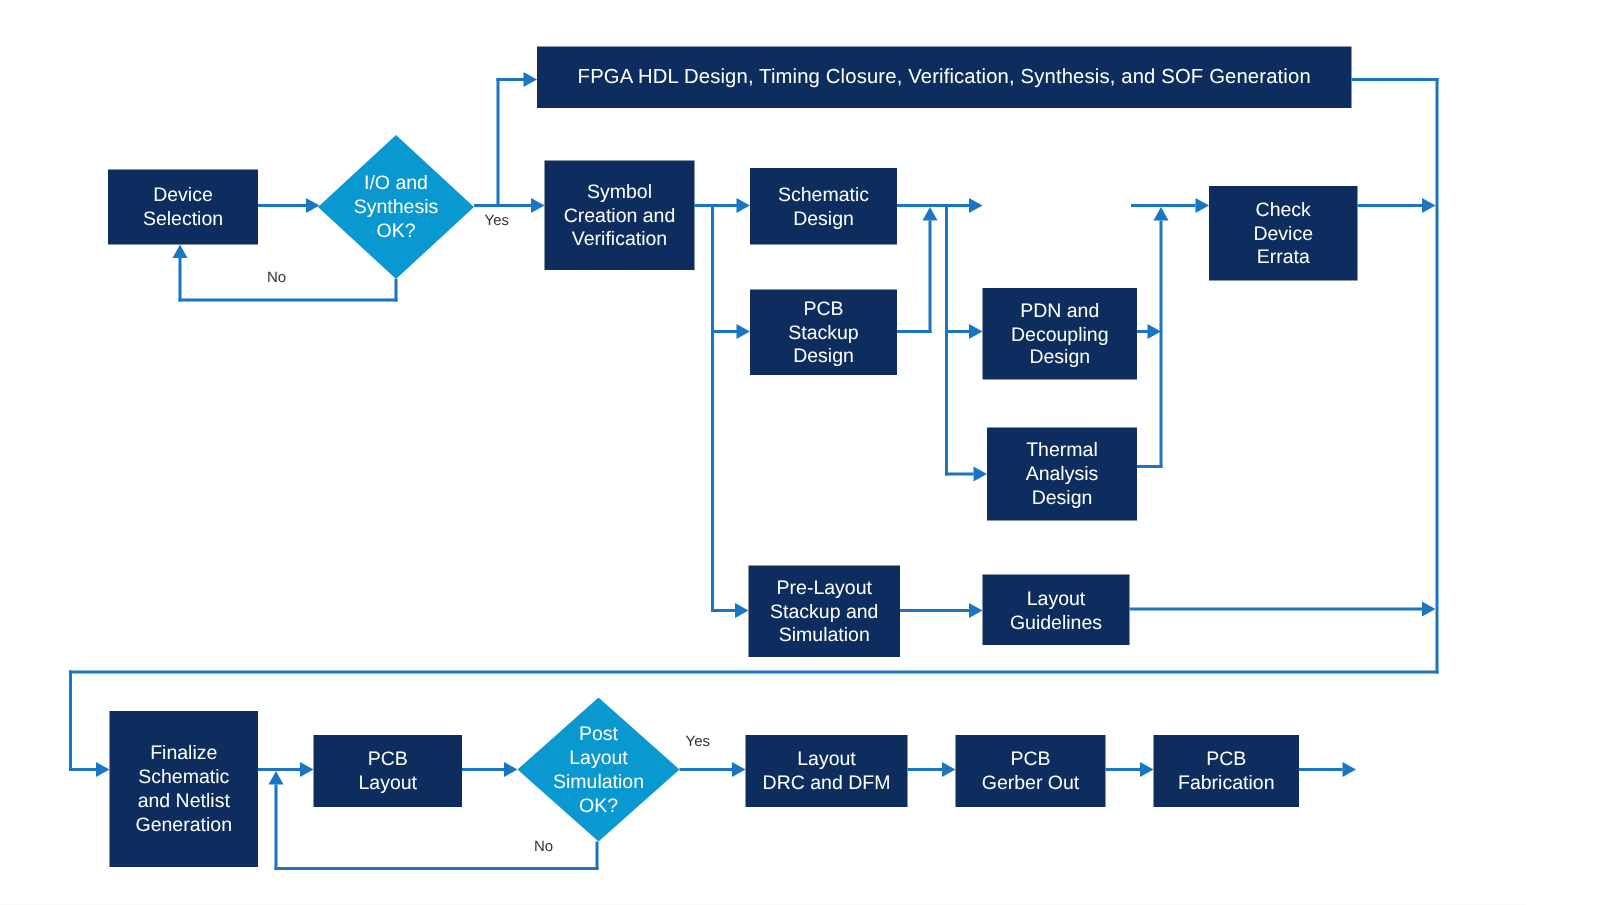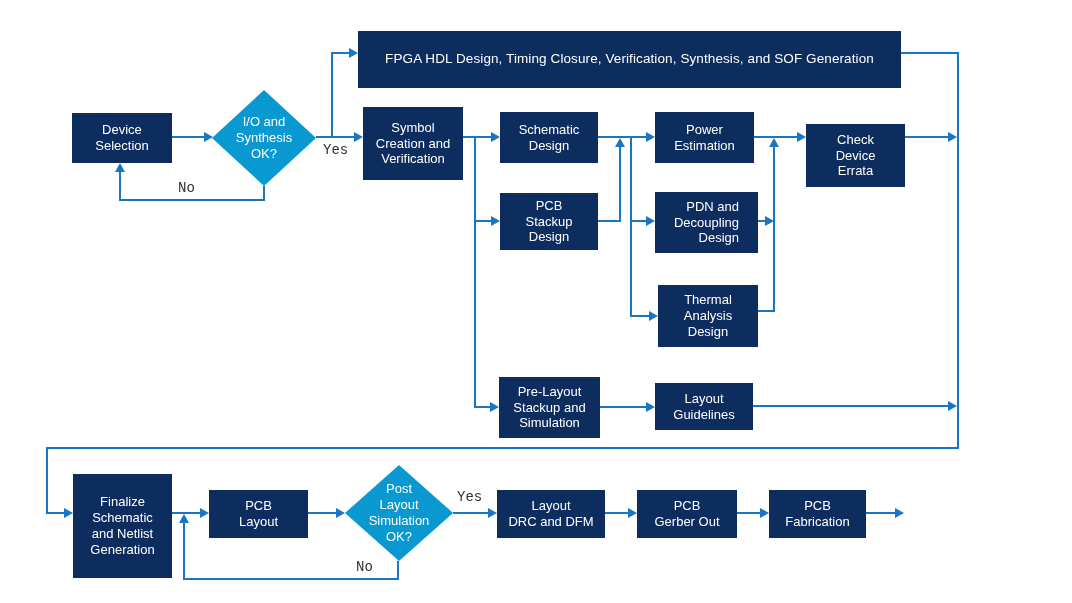--- a/index.html
+++ b/index.html
@@ -53,43 +53,40 @@
     border-left: 9px solid var(--connector, #1a75c2);
   }
   .arr-u {
     border-left: 5px solid transparent;
     border-right: 5px solid transparent;
     border-bottom: 9px solid var(--connector, #1a75c2);
   }
   .edge-label {
     position: absolute;
     color: var(--label-text, #333333);
-    font-size: 14px;
-    font-family: Liberation Mono, monospace;
+    font-size: 10px;
   }
 </style>
 </head>
 <body>
 
 <div class="canvas">
 
-  <div class="node banner" style="left:358px; top:31px;  width:543px; height:57px;">FPGA HDL Design, Timing Closure, Verification, Synthesis, and SOF Generation</div>
+  <div class="node banner" style="left:358px; top:31px;  width:543px; height:41px;">FPGA HDL Design, Timing Closure, Verification, Synthesis, and SOF Generation</div>
   <div class="node" style="left:72px;  top:113px; width:100px; height:50px;">Device
 Selection</div>
   <div class="node" style="left:363px; top:107px; width:100px; height:73px;">Symbol
 Creation and
 Verification</div>
   <div class="node" style="left:500px; top:112px; width:98px;  height:51px;">Schematic
 Design</div>
   <div class="node" style="left:500px; top:193px; width:98px;  height:57px;">PCB
 Stackup
 Design</div>
-  <div class="node" style="left:655px; top:112px; width:99px;  height:51px;">Power
-Estimation</div>
-  <div class="node" style="left:655px; top:192px; width:103px; height:61px;text-align:right;">PDN and
+  <div class="node" style="left:655px; top:192px; width:103px; height:61px;">PDN and
 Decoupling
 Design</div>
   <div class="node" style="left:658px; top:285px; width:100px; height:62px;">Thermal
 Analysis
 Design</div>
   <div class="node" style="left:806px; top:124px; width:99px;  height:63px;">Check
 Device
 Errata</div>
   <div class="node" style="left:499px; top:377px; width:101px; height:61px;">Pre-Layout
 Stackup and

